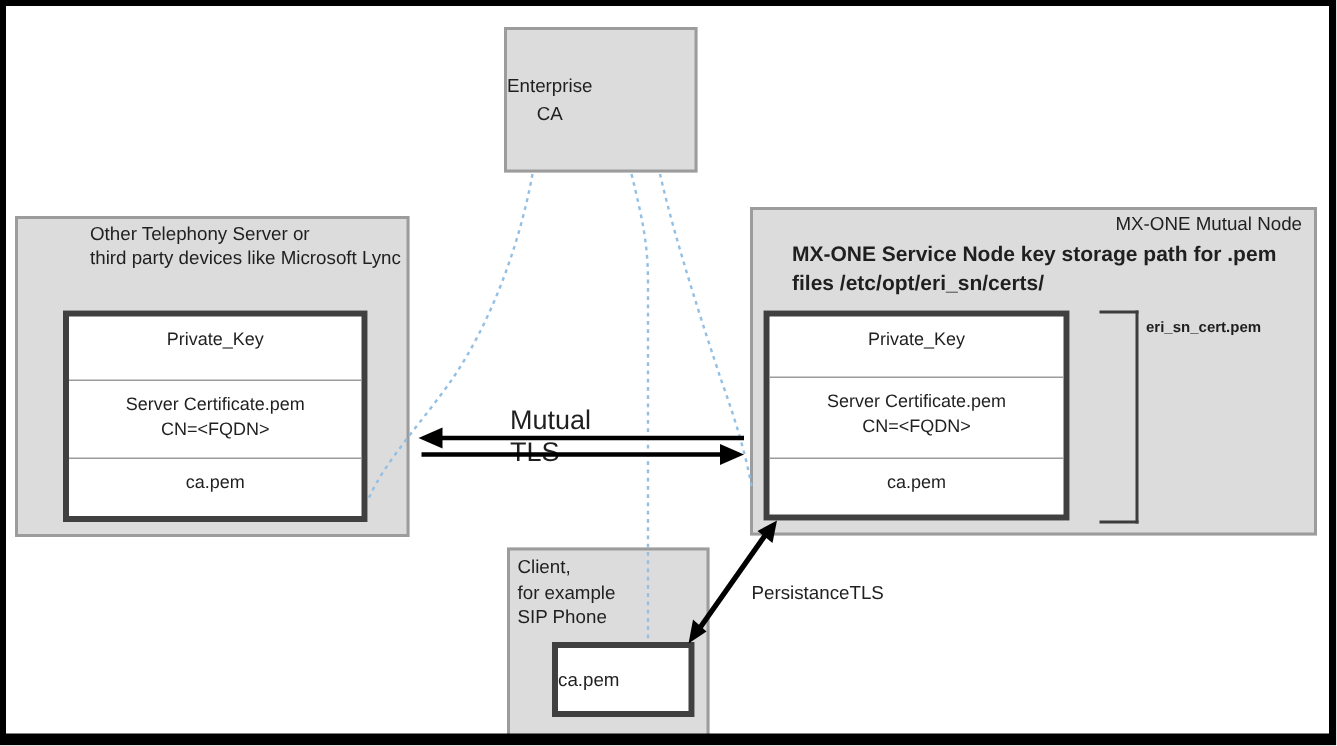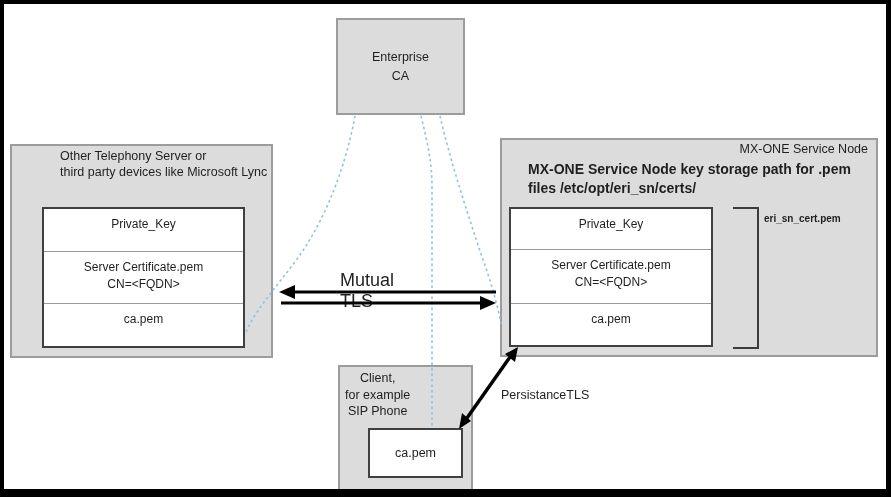--- a/index.html
+++ b/index.html
@@ -19,35 +19,35 @@
   }
   .gbox{
     position:absolute;
     background:#dcdcdc;
     border:2px solid #9c9c9c;
     box-sizing:border-box;
   }
   .wbox{
     position:absolute;
     background:#ffffff;
-    border:2px solid #404040;
+    border:4px solid #404040;
     box-sizing:border-box;
   }
   .section{
     box-sizing:border-box;
     text-align:center;
     font-size:12px;
     padding-top:7px;
     border-bottom:1px solid #9b9b9b;
     white-space:pre-line;
     line-height:17px;
   }
   .section:last-child{border-bottom:none;}
   .lbl{position:absolute;white-space:pre-line;}
-  .center-flex{display:flex;align-items:center;justify-content:center;text-align:center;}
+  .center-flex{display:flex;align-items:center;text-align:center;}
   svg.overlay{position:absolute;left:0;top:0;z-index:10;}
   .bracket{
     position:absolute;
     border-style:solid;border-color:#3c3c3c;
     border-width:2px 2px 2px 0;
     box-sizing:border-box;
   }
 </style>
 </head>
 <body>
@@ -65,35 +65,35 @@
 third party devices like Microsoft Lync</div>
     <div class="wbox" style="left:30px;top:61px;width:203px;height:141px;">
       <div class="section" style="height:43px;">Private_Key</div>
       <div class="section" style="height:52px;">Server Certificate.pem
 CN=&lt;FQDN&gt;</div>
       <div class="section" style="height:44px;">ca.pem</div>
     </div>
   </div>
 
   <div class="gbox" style="left:500px;top:138px;width:378px;height:219px;">
-    <div class="lbl" style="right:8px;top:2px;font-size:12.5px;">MX-ONE Service Node</div>
+    <div class="lbl" style="right:8px;top:2px;font-size:12.5px;">MX-ONE Mutual Node</div>
     <div class="lbl" style="left:26px;top:20px;font-size:14px;font-weight:bold;line-height:19px;">MX-ONE Service Node key storage path for .pem
 files /etc/opt/eri_sn/certs/</div>
     <div class="wbox" style="left:7px;top:67px;width:204px;height:140px;">
       <div class="section" style="height:41px;">Private_Key</div>
       <div class="section" style="height:54px;">Server Certificate.pem
 CN=&lt;FQDN&gt;</div>
       <div class="section" style="height:43px;">ca.pem</div>
     </div>
     <div class="bracket" style="left:231px;top:67px;width:26px;height:142px;"></div>
     <div class="lbl" style="left:262px;top:73px;font-size:10px;font-weight:bold;">eri_sn_cert.pem</div>
   </div>
 
   <div class="gbox" style="left:338px;top:365px;width:135px;height:127px;">
-    <div class="lbl" style="left:5px;top:3px;font-size:12.5px;line-height:16.5px;text-align:center;">Client,
+    <div class="lbl" style="left:5px;top:3px;font-size:12.5px;line-height:16.5px;">Client,
 for example
 SIP Phone</div>
     <div class="wbox center-flex" style="left:28px;top:61px;width:95px;height:50px;font-size:12.5px;">
       <span>ca.pem</span>
     </div>
   </div>
 
   <div class="lbl" style="left:340px;top:270px;width:90px;font-size:18px;">Mutual TLS</div>
   <div class="lbl" style="left:489px;top:388px;font-size:12.5px;margin-left:12px;">PersistanceTLS</div>
 

